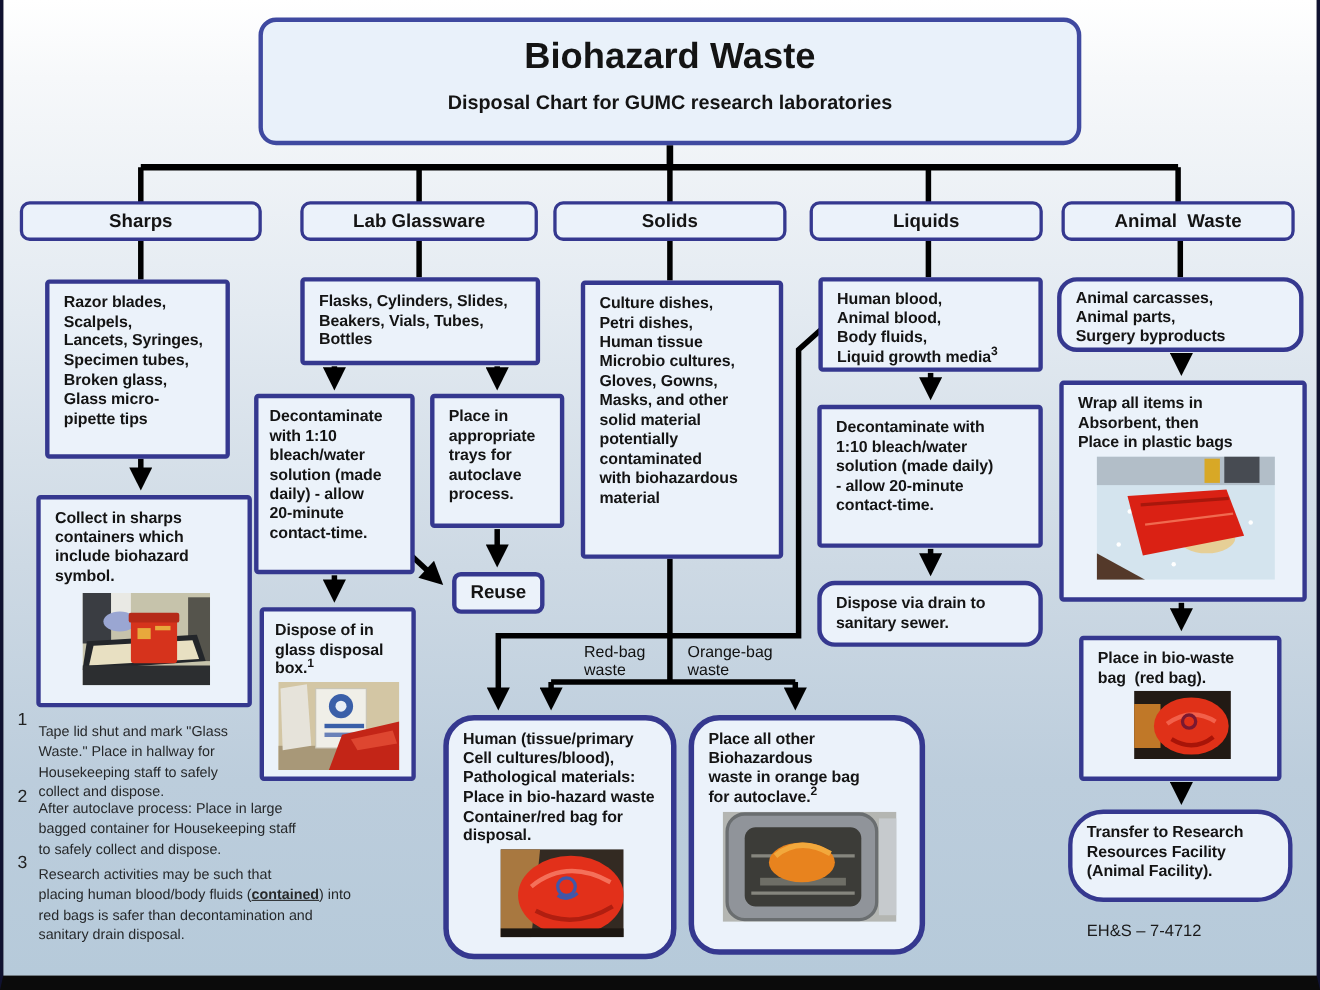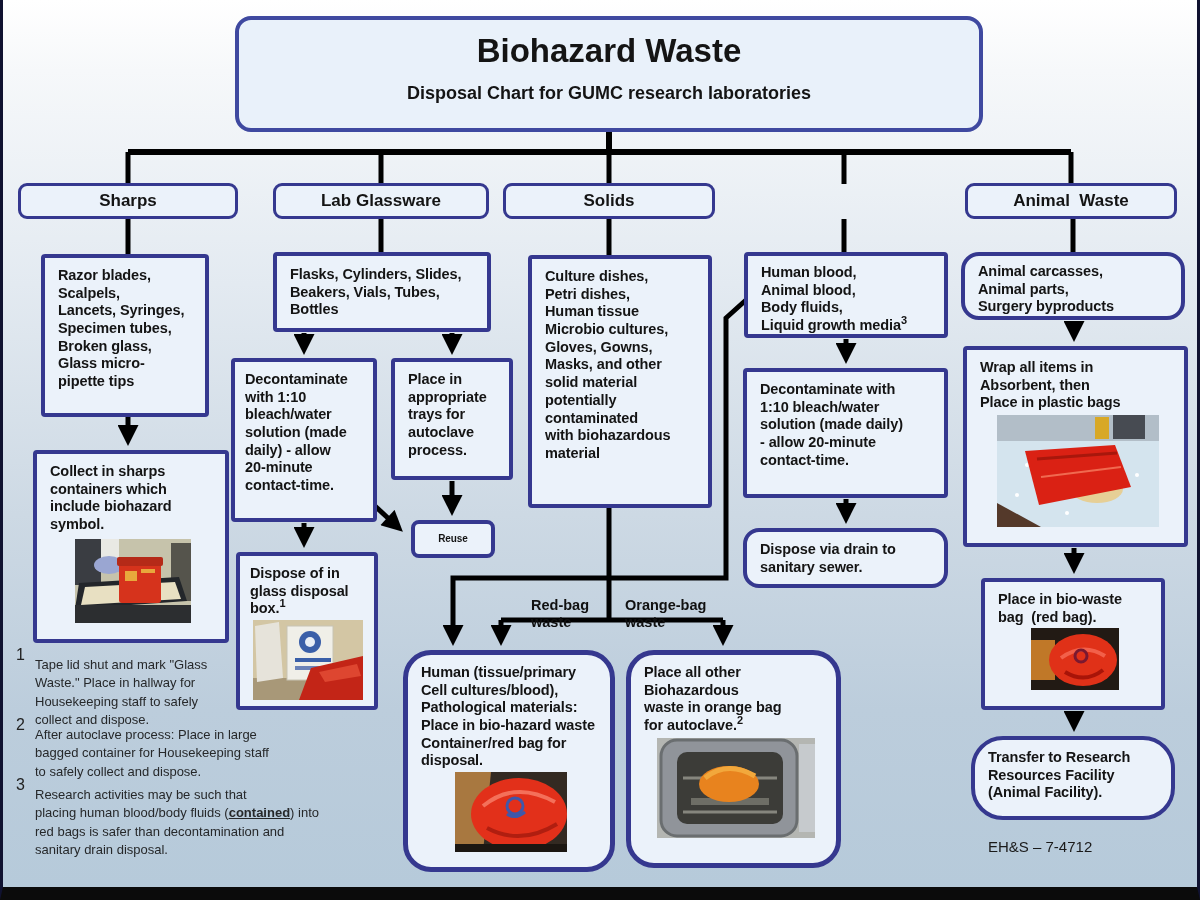--- a/index.html
+++ b/index.html
@@ -26,32 +26,32 @@
     font-weight:bold; font-size:17px; white-space:pre;
   }
   .titlebox{
     position:absolute; z-index:2; left:232px; top:16px; width:748px; height:116px;
     box-sizing:border-box; background:#e9f1fa; border:4px solid #3f49a0; border-radius:16px;
     text-align:center;
   }
   .titlebox .l1{margin-top:12px; font-weight:bold; font-size:33px;}
   .titlebox .l2{margin-top:13px; font-weight:bold; font-size:18px;}
   .flowlabel{
-    position:absolute; z-index:2; font-weight:700; font-size:14.5px; line-height:1.15;
-    white-space:pre-line; color:#101010;margin-top:12px;
+    position:absolute; z-index:2; font-weight:400; font-size:14.5px; line-height:1.15;
+    white-space:pre-line; color:#101010;
   }
   .photo{display:block; margin:5px auto 0;}
   .fnmark{position:absolute; z-index:2; font-size:16px; color:#222;}
   .fntext{
     position:absolute; z-index:2; font-size:13px; line-height:1.42; color:#26282a;
     white-space:pre-wrap;
   }
   .fntext .u{font-weight:bold; text-decoration:underline;}
   .ehs{position:absolute; z-index:2; font-weight:normal; font-size:15px; color:#1a1a1a;}
-  .reuse{display:flex; align-items:center; justify-content:center; padding:0; border-radius:8px; font-size:10px;}
+  .reuse{display:flex; align-items:center; justify-content:center; padding:0; border-radius:8px; font-size:17px;}
 </style>
 </head>
 <body>
 
 <div class="stage">
 
   <svg class="wires" width="1200" height="900" viewBox="0 0 1200 900">
     <defs>
       <marker id="ah" viewBox="0 0 10 10" refX="1" refY="5" markerWidth="23" markerHeight="21" orient="auto" markerUnits="userSpaceOnUse">
         <path d="M0,0 L10,5 L0,10 z" fill="#000"></path>
@@ -96,20 +96,21 @@
   </svg>
 
   <div class="titlebox">
     <div class="l1">Biohazard Waste</div>
     <div class="l2">Disposal Chart for GUMC research laboratories</div>
   </div>
 
   <div class="hdr" style="left:15px;top:183px;width:220px;height:36px">Sharps</div>
   <div class="hdr" style="left:270px;top:183px;width:216px;height:36px">Lab Glassware</div>
   <div class="hdr" style="left:500px;top:183px;width:212px;height:36px">Solids</div>
+  <div class="hdr" style="left:733px;top:183px;width:212px;height:36px">Liquids</div>
   <div class="hdr" style="left:962px;top:183px;width:212px;height:36px">Animal  Waste</div>
 
   <div class="node" style="left:38px;top:254px;width:168px;height:163px">
     <span class="t">Razor blades,
 Scalpels,
 Lancets, Syringes,
 Specimen tubes,
 Broken glass,
 Glass micro-
 pipette tips</span>

